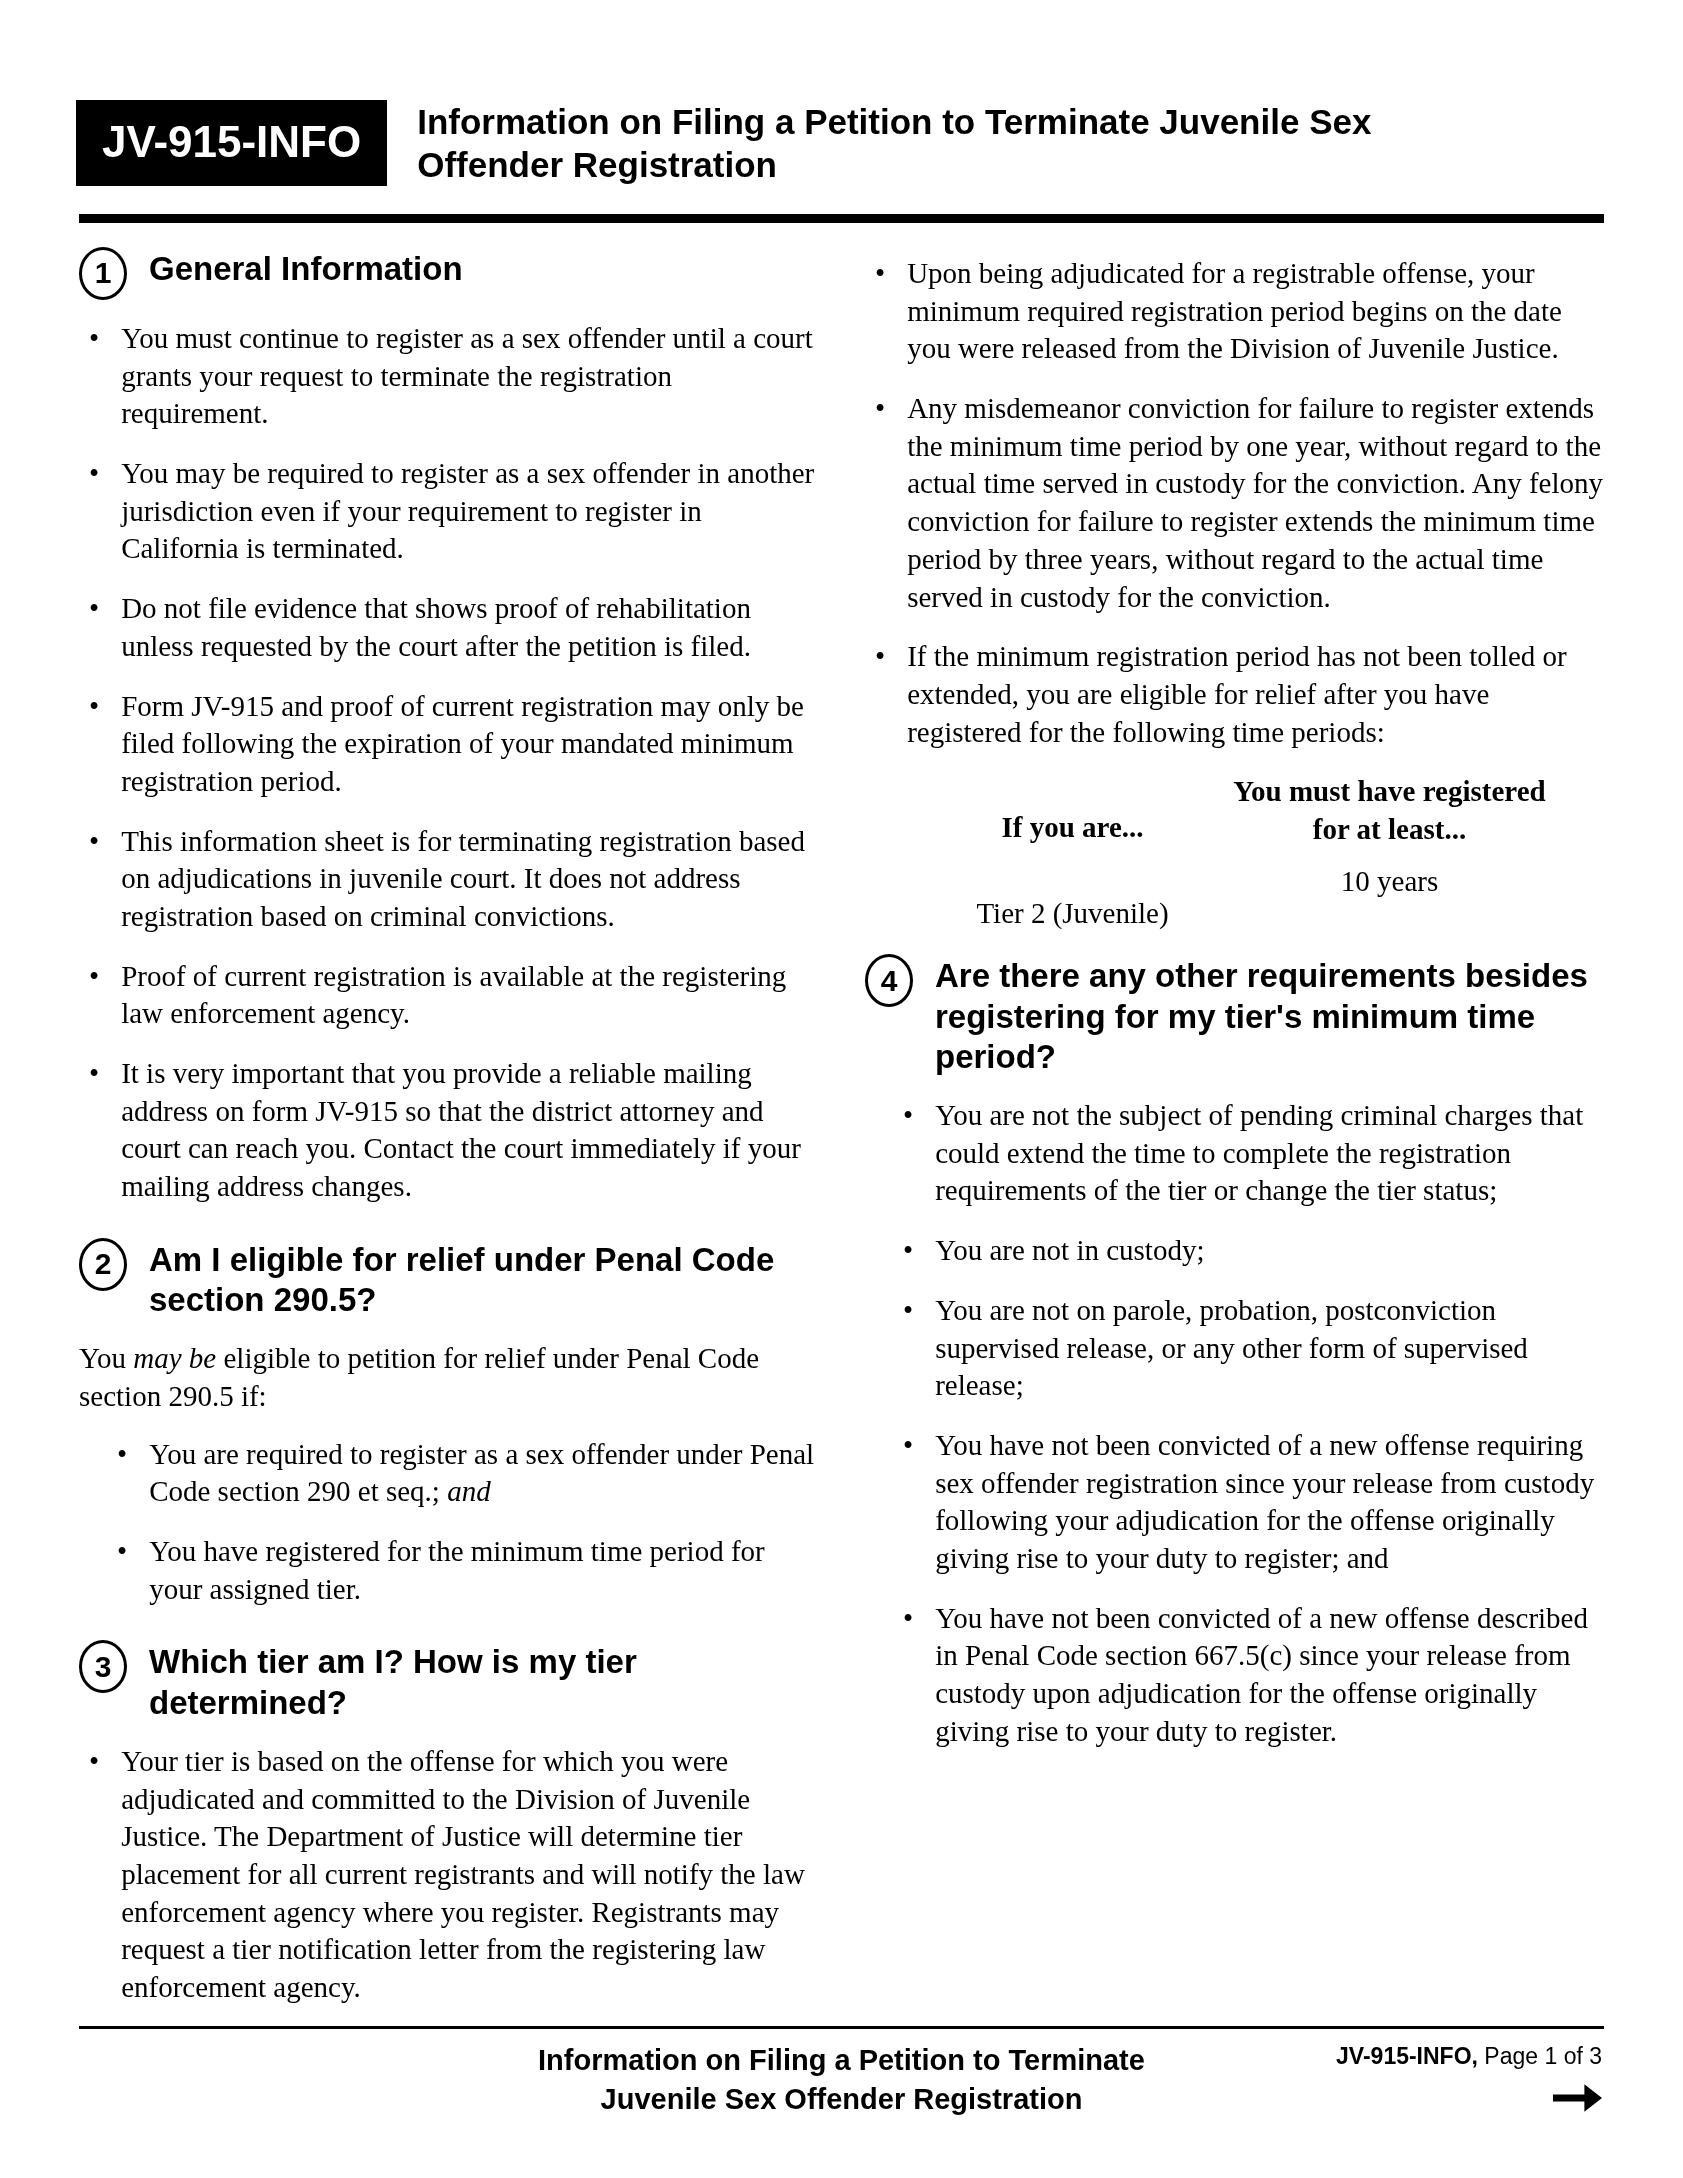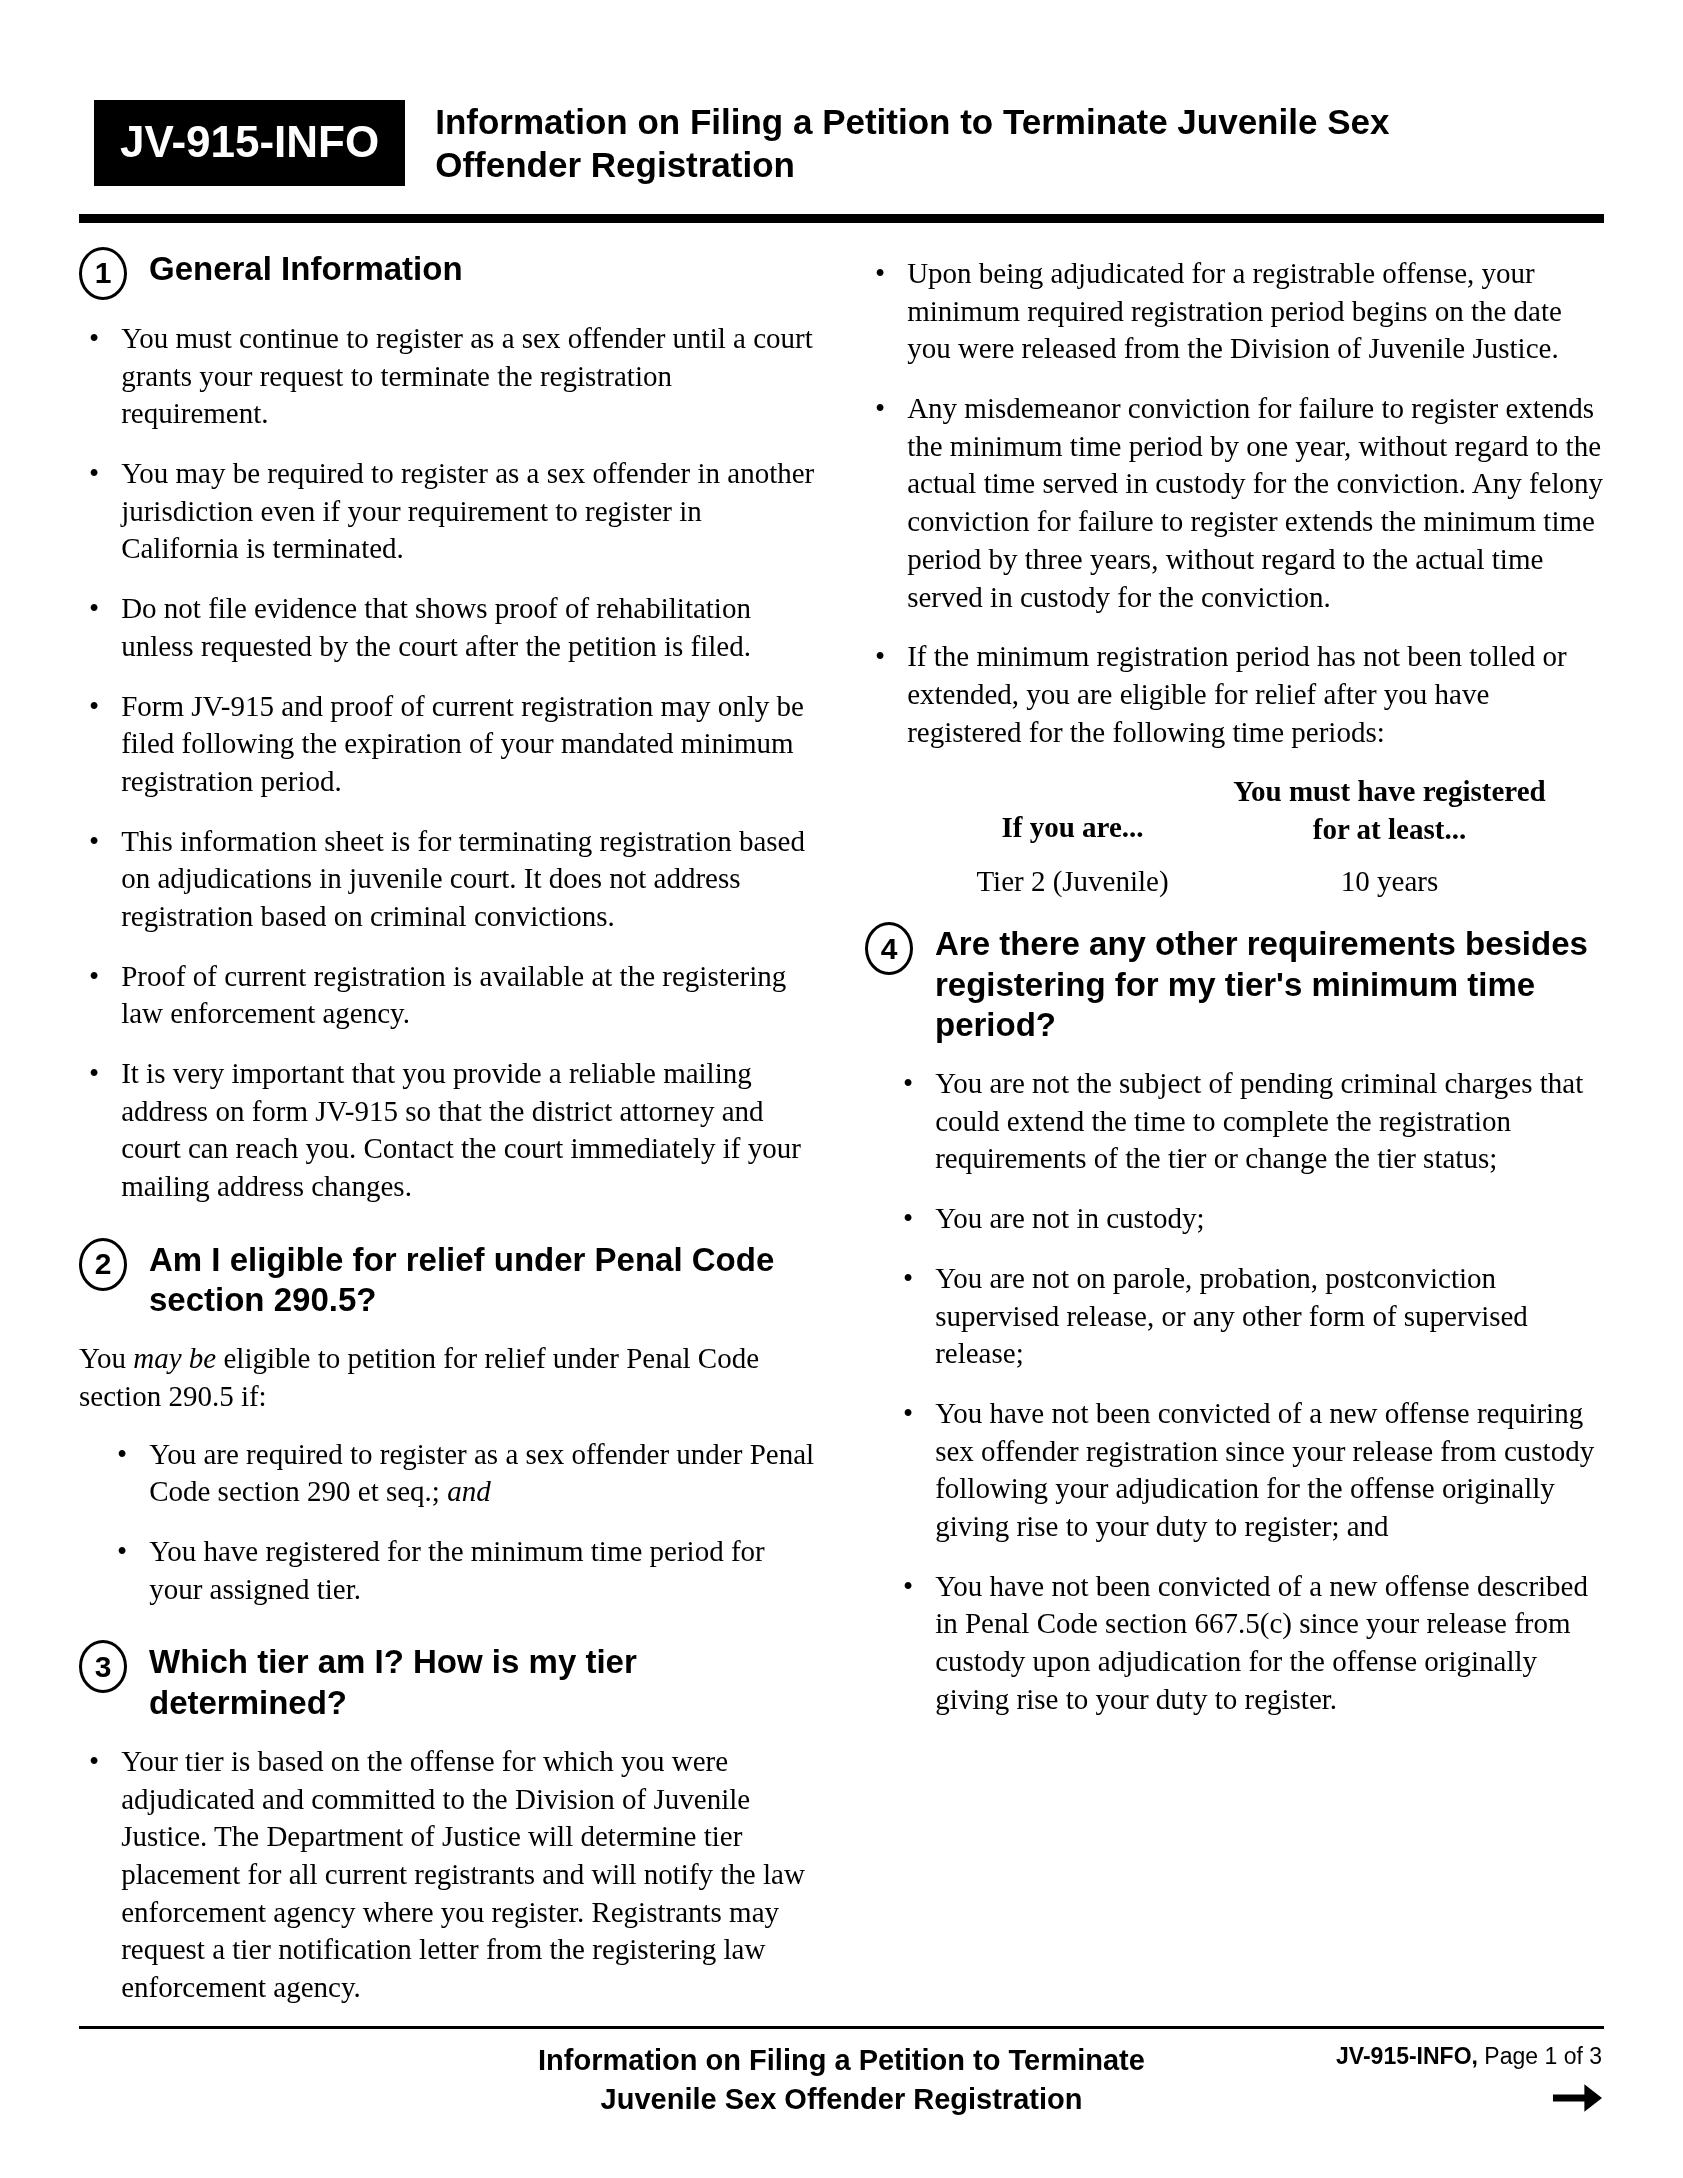--- a/index.html
+++ b/index.html
@@ -8,21 +8,21 @@
     width: 1683px;
     height: 2178px;
     background: #ffffff;
     color: #000;
     font-family: "Liberation Serif", serif;
     overflow: hidden;
   }
   
   .header {
     position: absolute;
-    top: 99px; left: 94px; right: 84px;
+    top: 99px; left: 76px; right: 84px;
     display: flex;
     align-items: center;
     gap: 30px;
   }
   .form-badge {
     background: #000;
     color: #fff;
     font-family: "Liberation Sans", sans-serif;
     font-weight: bold;
     font-size: 44px;
@@ -100,21 +100,21 @@
   .bold-it { font-weight: bold; font-style: italic; }
 
   
   .tier-table {
     margin: 6px 0 10px 59px;
     width: 634px;
     font-size: 29px;
     line-height: 1.3;
   }
   .tier-row { display: flex; }
-  .tier-c1 { width: 297px; text-align: center; }
+  .tier-c1 { width: 297px; text-align: center; margin-top: 32px; }
   .tier-c2 { width: 337px; text-align: center; }
   .tier-head { font-weight: bold; display: flex; align-items: flex-end; margin-bottom: 14px; }
   .tier-head .tier-c1 { padding-bottom: 2px; }
   .tier-row.data { margin-bottom: 16px; }
 
   
   .footer-rule {
     position: absolute;
     top: 2026px; left: 79px; right: 79px;
     height: 3px;

